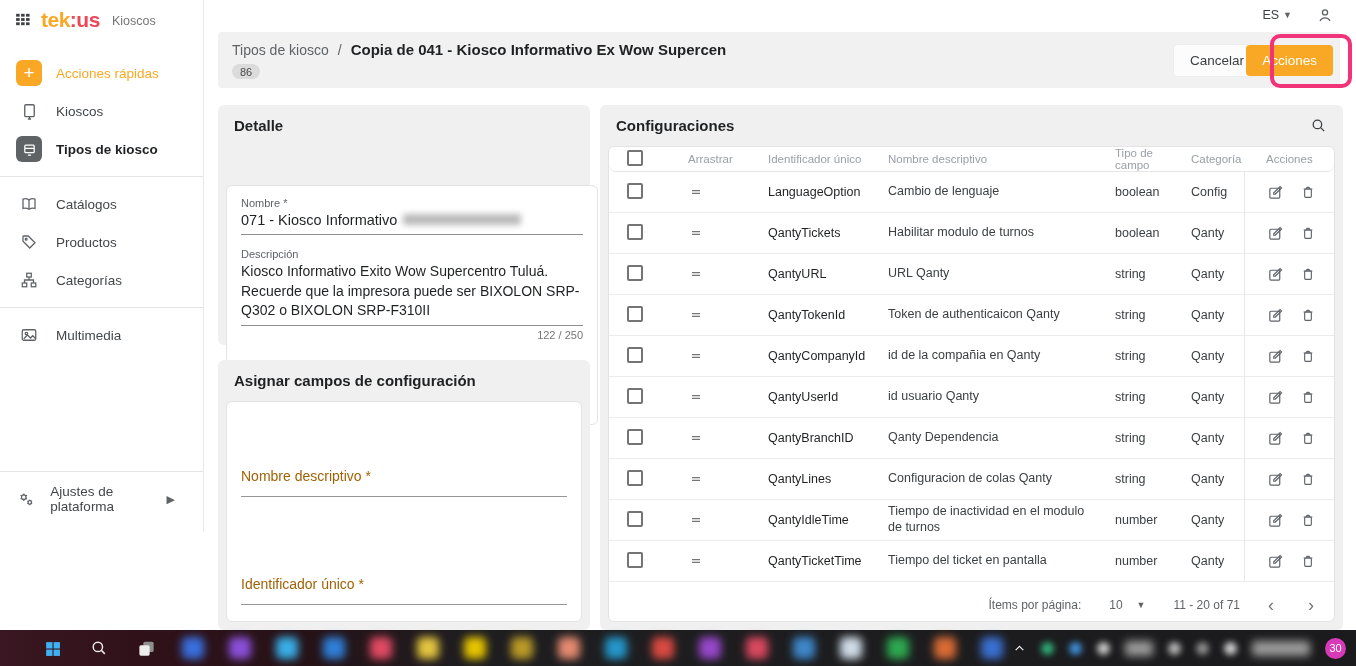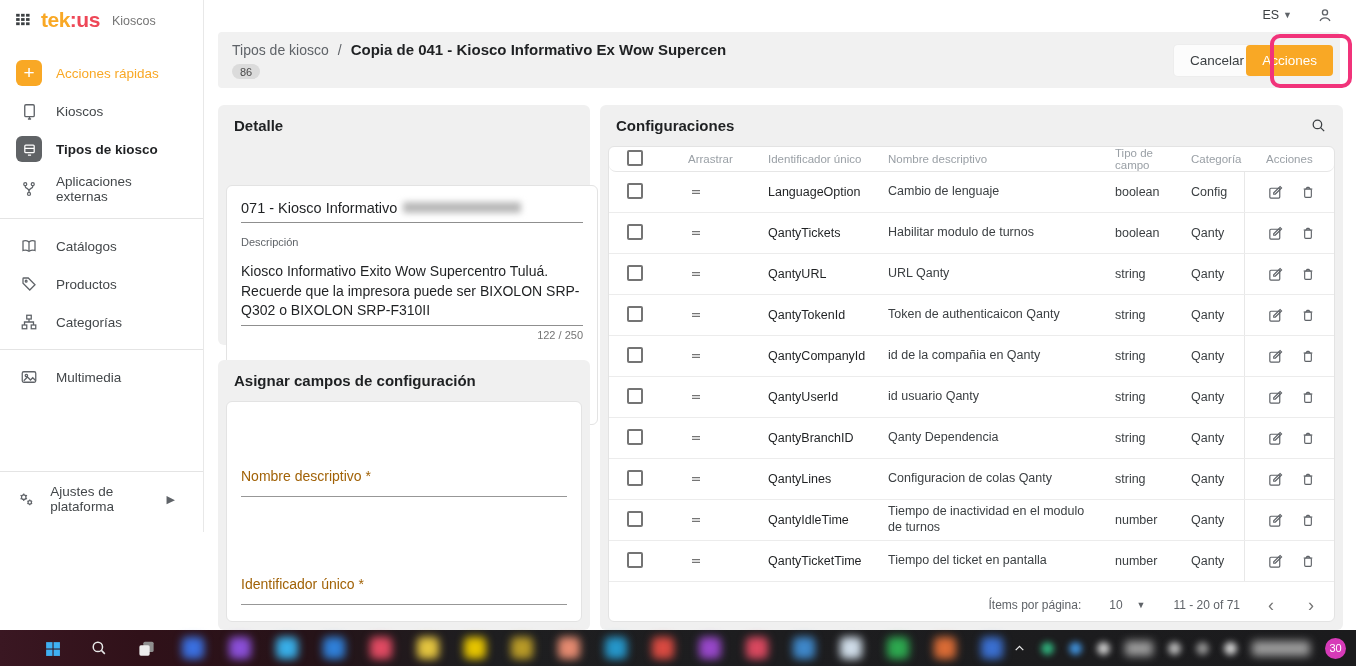--- a/index.html
+++ b/index.html
@@ -47,21 +47,21 @@
   .card-detalle { left:218px; top:105px; width:372px; height:240px; }
   .card-asignar { left:218px; top:360px; width:372px; height:270px; }
   .card-config  { left:600px; top:105px; width:743px; height:525px; }
 
   
   .detalle-body { padding:11px 14px; position:relative; height:100%; }
   .flabel { font-size:11px; color:#5f6368; }
   .fvalue { font-size:14.5px; color:#1f2123; margin-top:3px; padding-bottom:6px; border-bottom:1px solid #8f8f8f; }
   .redact { display:inline-block; width:118px; height:11px; background:#b9b9b9; filter:blur(3px); border-radius:2px; margin-left:6px; }
   .desc-block { margin-top:13px; }
-  .desc-text { font-size:14px; line-height:1.4; color:#1f2123; margin-top:14px; padding-bottom:4px; border-bottom:1px solid #8f8f8f; }
+  .desc-text { font-size:14px; line-height:1.4; color:#1f2123; margin-top:2px; padding-bottom:4px; border-bottom:1px solid #8f8f8f; }
   .charcount { text-align:right; font-size:11px; color:#757575; margin-top:3px; }
   .quickedit { position:absolute; right:12px; bottom:9px; background:#f1f1f1; border-radius:4px; padding:8px 15px; font-size:13.5px; color:#3c4043; cursor:pointer; }
 
   
   .asignar-body { padding:19px 14px 0; }
   .afield { margin-bottom:32px; padding-bottom:12px; border-bottom:1px solid #979797; display:flex; align-items:flex-end; justify-content:space-between; }
   .afield .alabel { font-size:14px; color:#a16207; font-weight:500;margin-top:47px; }
 
   
   .config-body { display:flex; flex-direction:column; }
@@ -138,31 +138,20 @@
       <span class="ic">
         <span class="dark-btn">
             <svg width="15" height="15" viewBox="0 0 24 24" fill="none" stroke="#ffffff" stroke-width="2">
               <rect x="4.5" y="5" width="15" height="12" rx="1.5"></rect>
               <path d="M4.5 10h15M9.5 21h5"></path>
             </svg>
           </span>
       </span>
       <span>Tipos de kiosco</span>
     </div>
-    <div class="nav-item">
-      <span class="ic">
-        <svg width="18" height="18" viewBox="0 0 24 24" fill="none" stroke="#5f6368" stroke-width="1.7">
-            <circle cx="7" cy="5.5" r="2"></circle>
-            <circle cx="17" cy="5.5" r="2"></circle>
-            <circle cx="12" cy="18.5" r="2"></circle>
-            <path d="M7 7.5v1c0 3 5 2.5 5 6v2.5M17 7.5v1c0 3-5 2.5-5 6"></path>
-          </svg>
-      </span>
-      <span>Aplicaciones externas</span>
-    </div>
 
     <div class="sdivider"></div>
 
     <div class="nav-item">
       <span class="ic">
         <svg width="18" height="18" viewBox="0 0 24 24" fill="none" stroke="#5f6368" stroke-width="1.7">
             <path d="M4 5.5c2.5-1 5.5-.5 8 1 2.5-1.5 5.5-2 8-1v12.5c-2.5-1-5.5-.5-8 1-2.5-1.5-5.5-2-8-1z"></path>
             <path d="M12 6.5V19"></path>
           </svg>
       </span>
@@ -240,20 +229,21 @@
     <div class="btn btn-cancel">Cancelar</div>
     <div class="btn btn-save">Acciones</div>
   </div>
   <div class="annotate"></div>
 
   <div class="card card-detalle">
     <div class="card-h">
         <span class="card-title">Detalle</span>
       </div>
     <div class="card-b detalle-body">
+      <div class="flabel">Nombre *</div>
       <div class="fvalue"><span>071 - Kiosco Informativo</span><span class="redact"></span></div>
       <div class="desc-block">
         <div class="flabel">Descripción</div>
         <div class="desc-text">Kiosco Informativo Exito Wow  Supercentro Tuluá. Recuerde que la impresora puede ser BIXOLON SRP-Q302 o BIXOLON SRP-F310II</div>
         <div class="charcount">122 / 250</div>
       </div>
       <div class="quickedit">Edición rápida</div>
     </div>
   </div>
 

